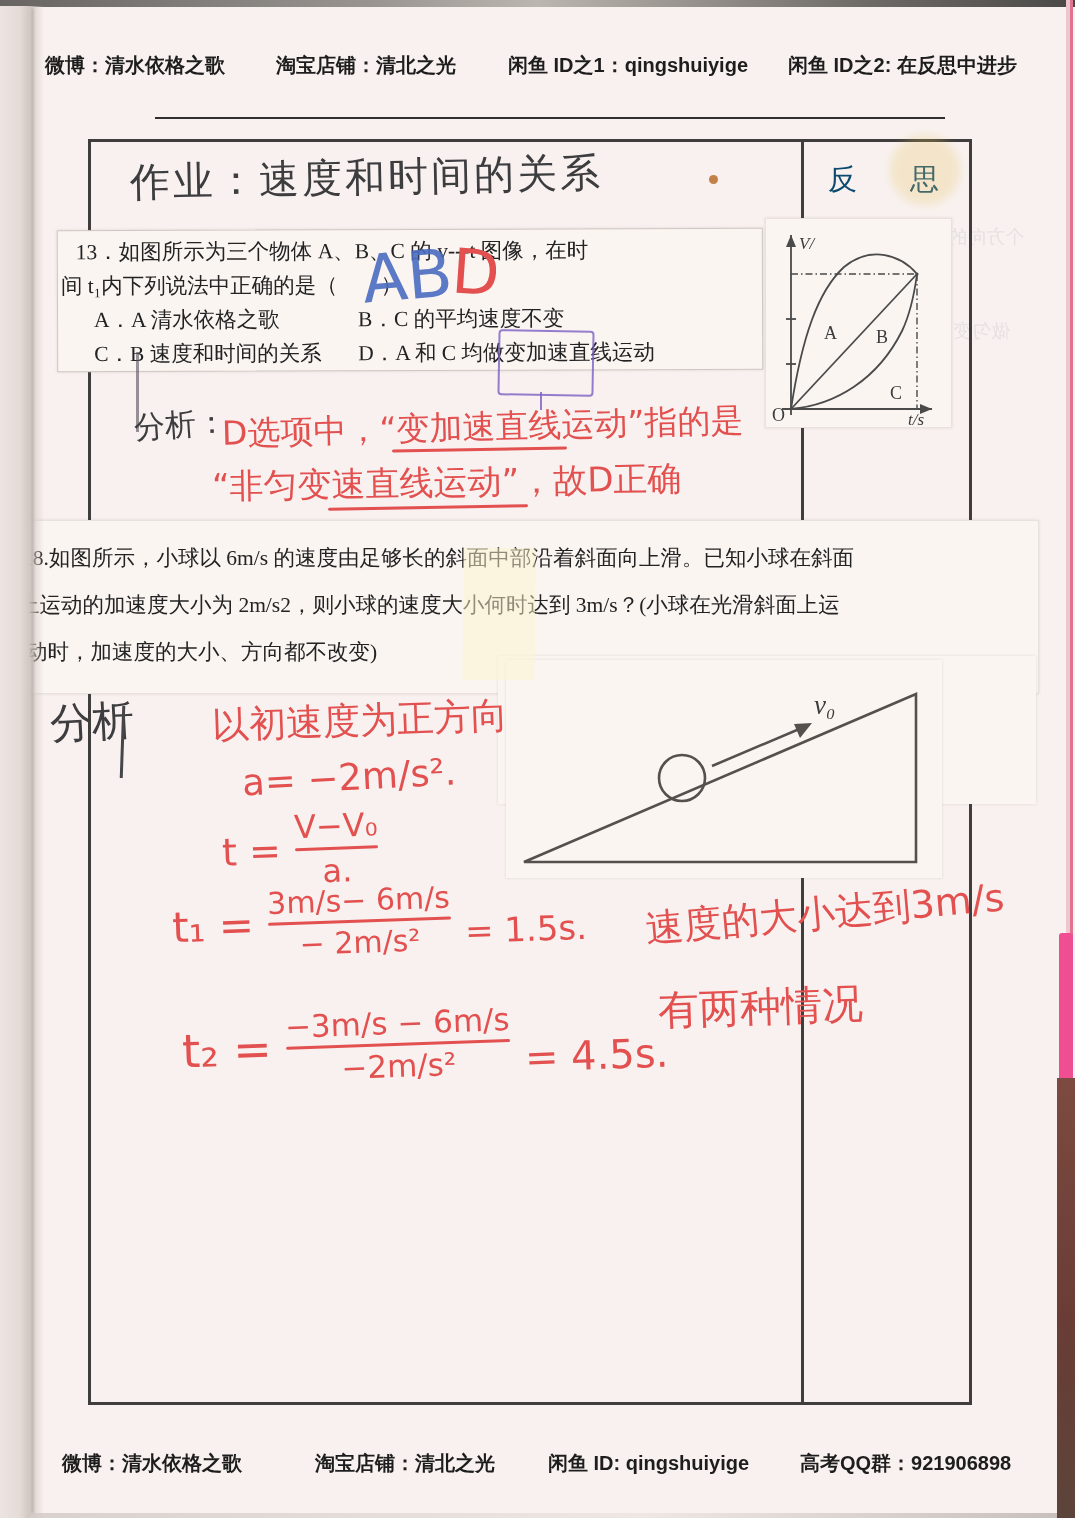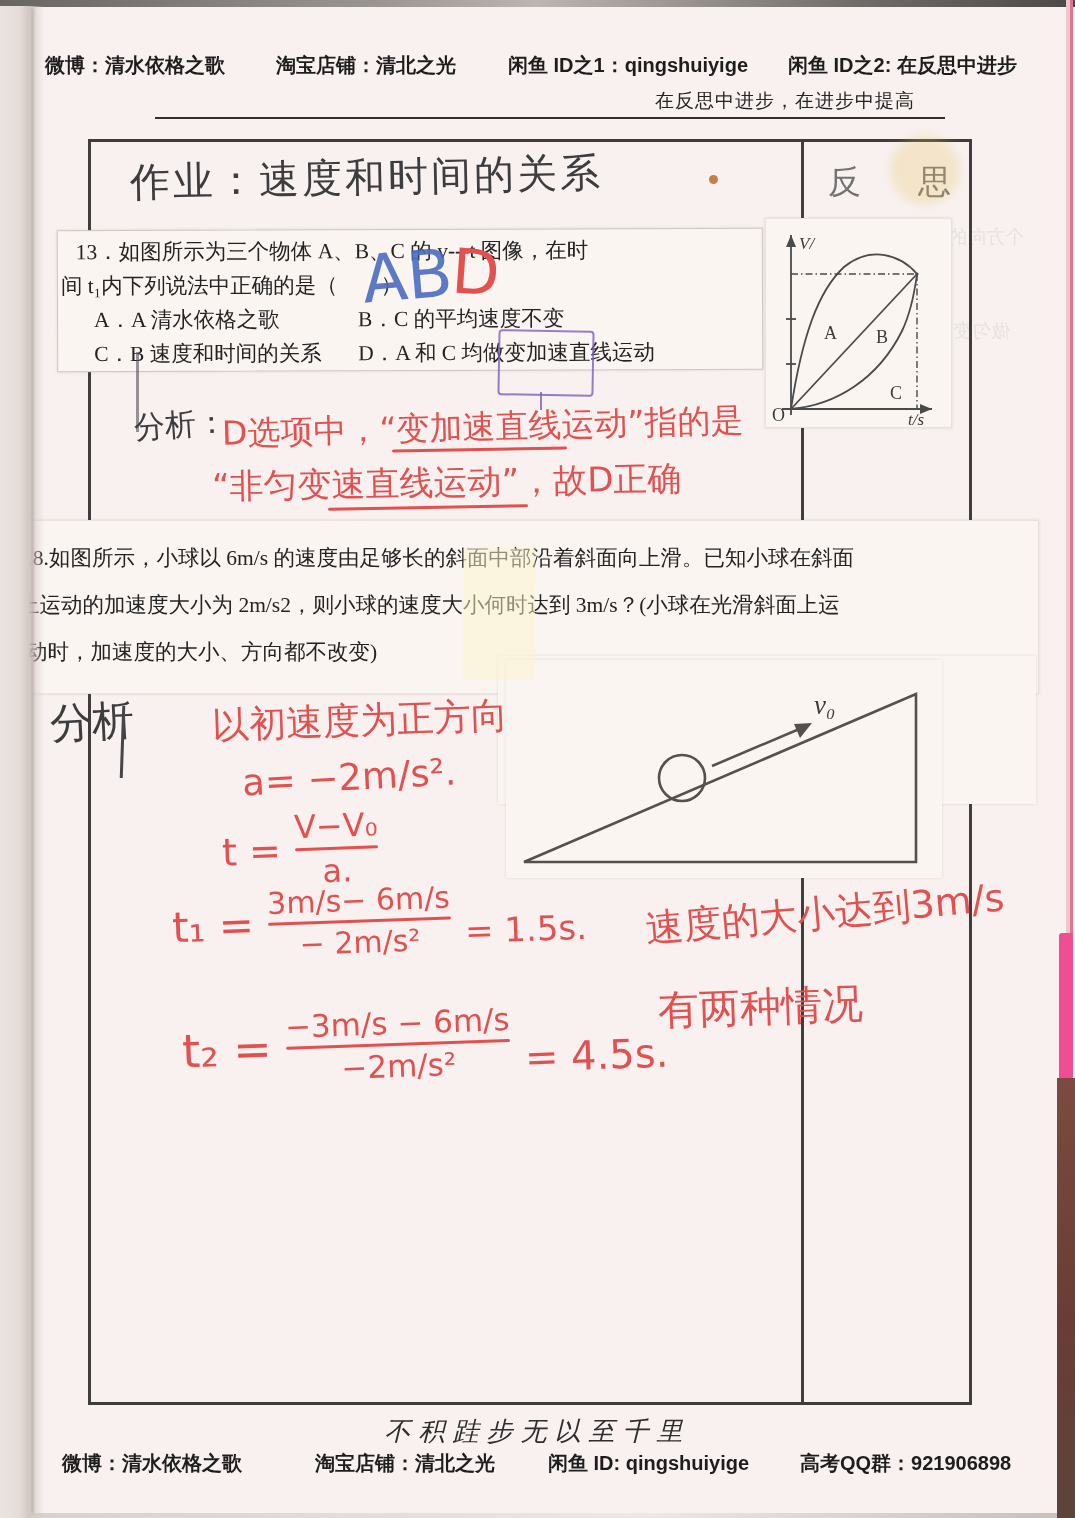--- a/index.html
+++ b/index.html
@@ -18,21 +18,21 @@
   .edge-right-pink{position:absolute;left:1059px;top:933px;width:14px;height:150px;background:#ef4f92;filter:blur(.4px);border-radius:3px;}
   .edge-right-dark{position:absolute;left:1057px;top:1078px;width:18px;height:440px;
     background:linear-gradient(180deg,#7c4a40,#693d35 55%,#5c443a);}
   
   .h-item{position:absolute;font-family:"Liberation Sans",sans-serif;font-weight:bold;font-size:20px;color:#1d1d1d;white-space:nowrap;}
   .motto{position:absolute;font-family:"Liberation Sans",sans-serif;font-size:19px;color:#242424;letter-spacing:1px;white-space:nowrap;}
   .rule{position:absolute;background:#2f2f2f;}
   .f-motto{position:absolute;left:0;width:100%;text-align:center;font-size:26px;letter-spacing:8px;color:#2d2d2d;font-style:italic;}
   
   .tline{position:absolute;background:#3f3e3d;}
-  .reflect{position:absolute;font-size:33px;color:#737373;letter-spacing:12px;white-space:nowrap;font-family:Liberation Mono, monospace;}
+  .reflect{position:absolute;font-size:29px;color:#0c4a6e;letter-spacing:12px;white-space:nowrap;font-family:Liberation Mono, monospace;}
   
   .slip{position:absolute;background:#fbf5f2;border:1px solid rgba(125,115,108,.35);box-shadow:0 0 3px rgba(120,105,100,.18);}
   .slip.noborder{border-color:rgba(125,115,108,.15);}
   .ptext{position:absolute;font-size:21.5px;color:#232323;white-space:nowrap;}
   
   .hw{position:absolute;font-family:"DejaVu Sans",sans-serif;white-space:nowrap;}
   .pencil{color:#3d3d40;}
   .red{color:#e2504f;}
   .blue{color:#4a6cc0;}
   .frac{display:inline-flex;flex-direction:column;align-items:center;vertical-align:middle;}
@@ -52,21 +52,20 @@
   <div class="bleed" style="left:872px;top:224px;">个方向的直线运动</div>
   <div class="bleed" style="left:858px;top:318px;">做匀变速曲线运动</div>
   <div class="bleed" style="left:600px;top:600px;">如图所示为匀变速运动</div>
   <div class="bleed" style="left:430px;top:332px;">运动的速度图像</div>
   <div class="bleed" style="left:822px;top:386px;color:#6f8fd2;opacity:.3;font-size:28px;transform:scaleX(-1) rotate(8deg);">(AB</div>
 
   <span class="h-item" style="left:45px;top:52px;">微博：清水依格之歌</span>
   <span class="h-item" style="left:276px;top:52px;">淘宝店铺：清北之光</span>
   <span class="h-item" style="left:508px;top:52px;">闲鱼 ID之1：qingshuiyige</span>
   <span class="h-item" style="left:788px;top:52px;">闲鱼 ID之2: 在反思中进步</span>
-  <span class="motto" style="left:655px;top:88px;">在反思中进步，在进步中提高</span>
   <div class="rule" style="left:155px;top:117px;width:790px;height:2px;"></div>
 
   <div class="tline" style="left:88px;top:139px;width:884px;height:3px;"></div>
   <div class="tline" style="left:88px;top:139px;width:3px;height:1266px;"></div>
   <div class="tline" style="left:88px;top:1402px;width:884px;height:3px;"></div>
   <div class="tline" style="left:969px;top:139px;width:3px;height:1266px;"></div>
   <div class="tline" style="left:801px;top:139px;width:2.5px;height:1266px;"></div>
   <div class="reflect" style="left:828px;top:160px;">反　思</div>
 
   <div class="hw pencil" style="left:130px;top:150px;font-size:40px;letter-spacing:3px;transform:rotate(-1.2deg);">作业：速度和时间的关系</div>
@@ -177,21 +176,20 @@
     </span>
     <span style="font-size:40px;margin-top:36px;">= 4.5s.</span>
   </div>
 
   <div class="hw red" style="left:645px;top:888px;font-size:38px;transform:rotate(-5deg);">速度的大小达到3m/s</div>
   <div class="hw red" style="left:658px;top:980px;font-size:41px;transform:rotate(-2deg);">有两种情况</div>
 
   <div class="stain-dot" style="left:709px;top:175px;width:9px;height:9px;background:#b5651d;opacity:.8;"></div>
   <div class="stain-dot" style="left:890px;top:135px;width:70px;height:70px;background:rgba(230,195,90,.25);filter:blur(4px);"></div>
 
-  <div class="f-motto" style="top:1414px;">不积跬步无以至千里</div>
   <span class="h-item" style="left:62px;top:1450px;">微博：清水依格之歌</span>
   <span class="h-item" style="left:315px;top:1450px;">淘宝店铺：清北之光</span>
   <span class="h-item" style="left:548px;top:1450px;">闲鱼 ID: qingshuiyige</span>
   <span class="h-item" style="left:800px;top:1450px;">高考QQ群：921906898</span>
 
   <div class="edge-top"></div>
   <div class="edge-bottom"></div>
   <div class="edge-left"></div>
   <div class="crease"></div>
   <div class="edge-right-pale"></div>

